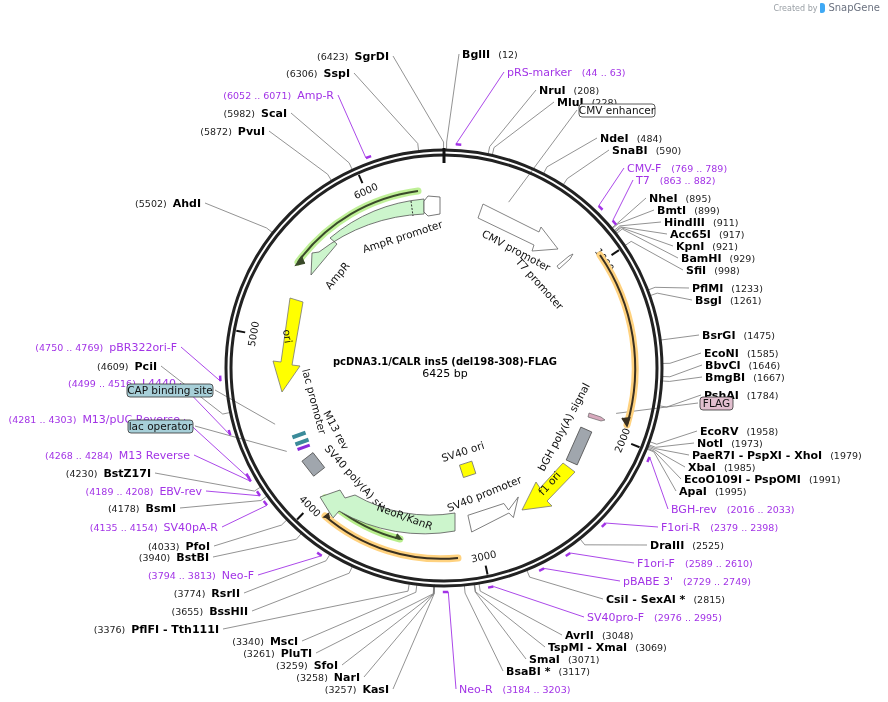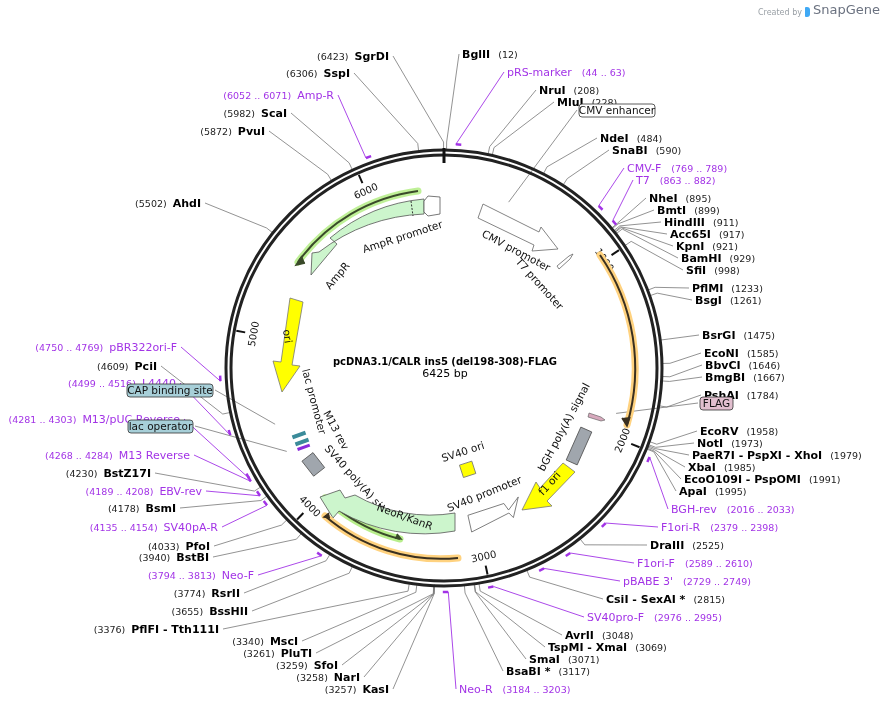--- a/index.html
+++ b/index.html
@@ -1,21 +1,21 @@
 <!DOCTYPE html>
 <html><head>
 <meta charset="utf-8">
 <style>
   html, body { margin: 0; padding: 0; background: #ffffff; }
   body { width: 888px; height: 702px; position: relative; overflow: hidden;
          font-family: "DejaVu Sans", sans-serif; }
   #map { position: absolute; left: 0; top: 0; width: 888px; height: 702px; }
   .credit { position: absolute; right: 8px; top: 2px; font-size: 8px; color: #9aa0a6;
             font-family: "DejaVu Sans", sans-serif; display: flex; align-items: flex-end; gap: 3px; }
-  .credit .brand { font-size: 13px; color: #6b7280; }
+  .credit .brand { font-size: 10px; color: #6b7280; }
   .credit .logo { display: inline-block; width: 5px; height: 10px; background: #3fa9f5; border-radius: 1px 3px 3px 1px; }
   .enz-name { font-weight: bold; font-size: 11px; fill: #000; }
   .enz-pos { font-size: 9.5px; fill: #222; }
   .primer-name { font-size: 11px; fill: #a233e6; }
   .primer-pos { font-size: 9.5px; fill: #a233e6; }
   .feat-label { font-size: 10.5px; fill: #111; }
   .title { font-weight: bold; font-size: 10px; fill: #000; }
   .bp { font-size: 11px; fill: #000; }
   .tick-label { font-size: 10px; fill: #111; }
 </style>

